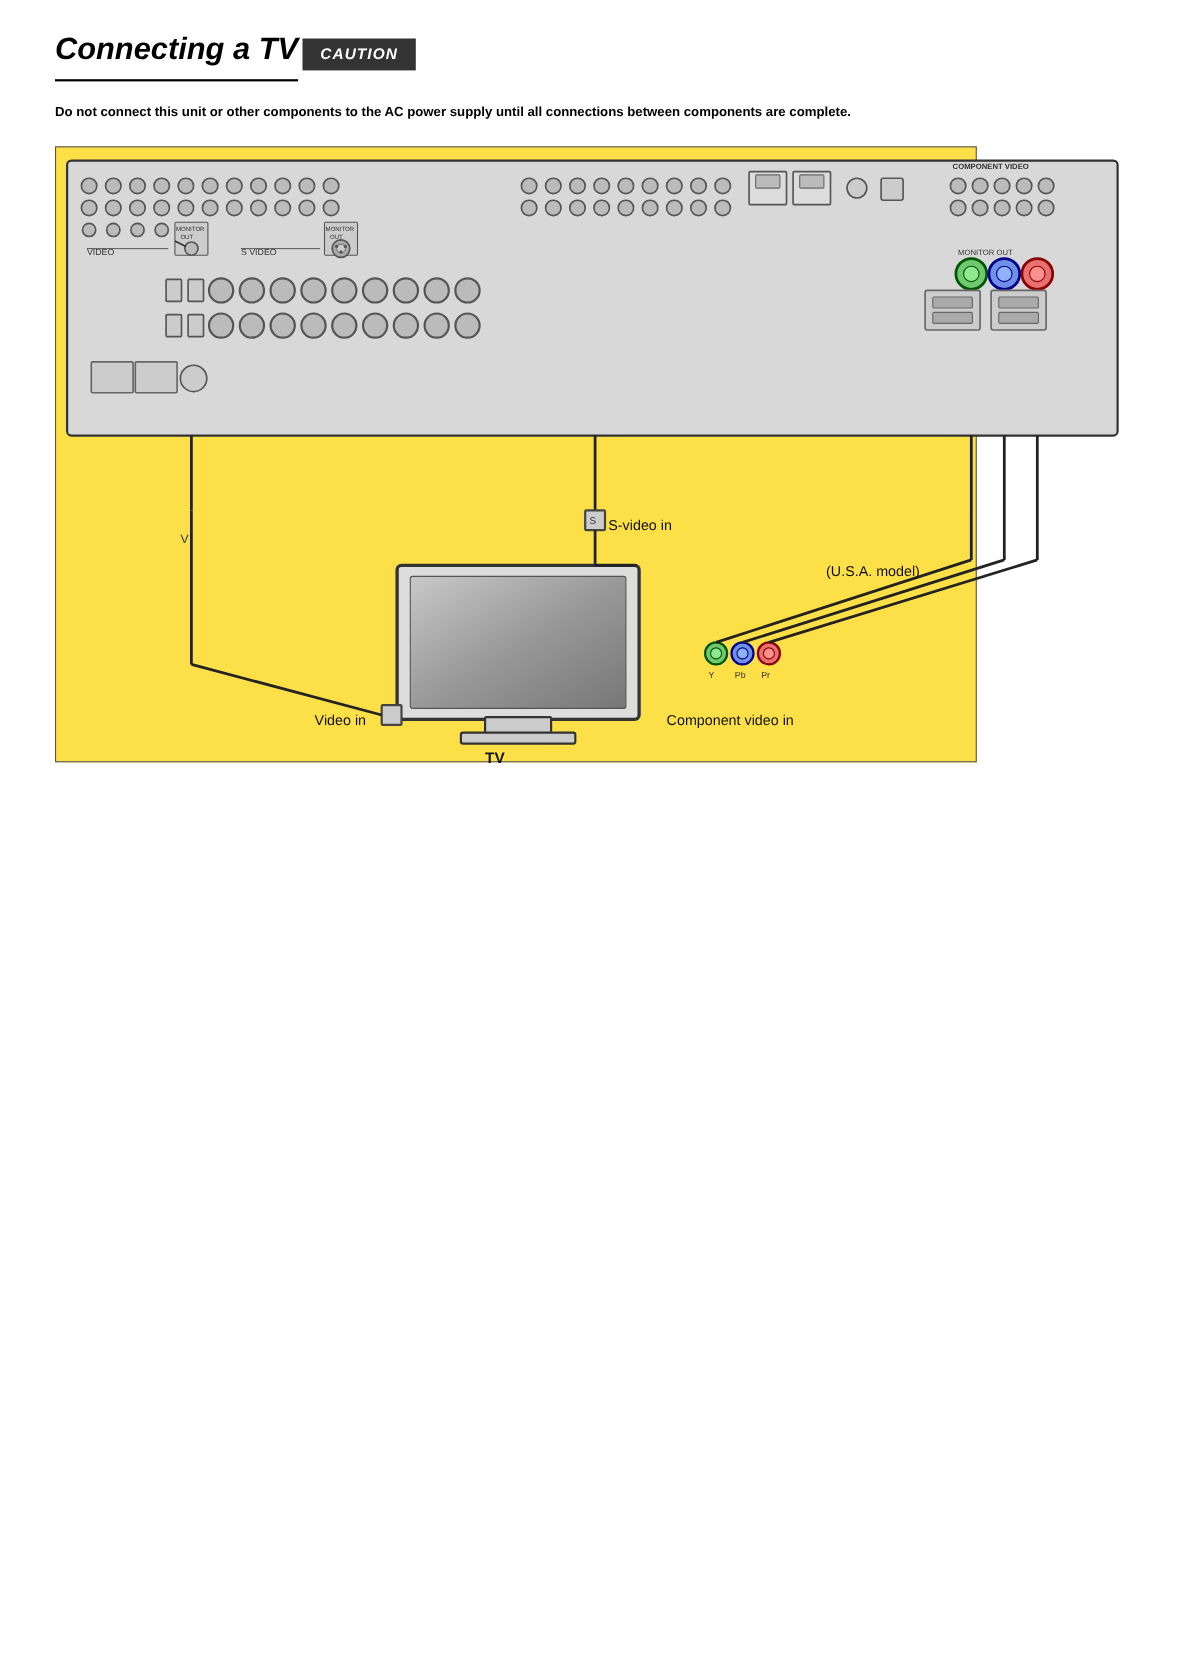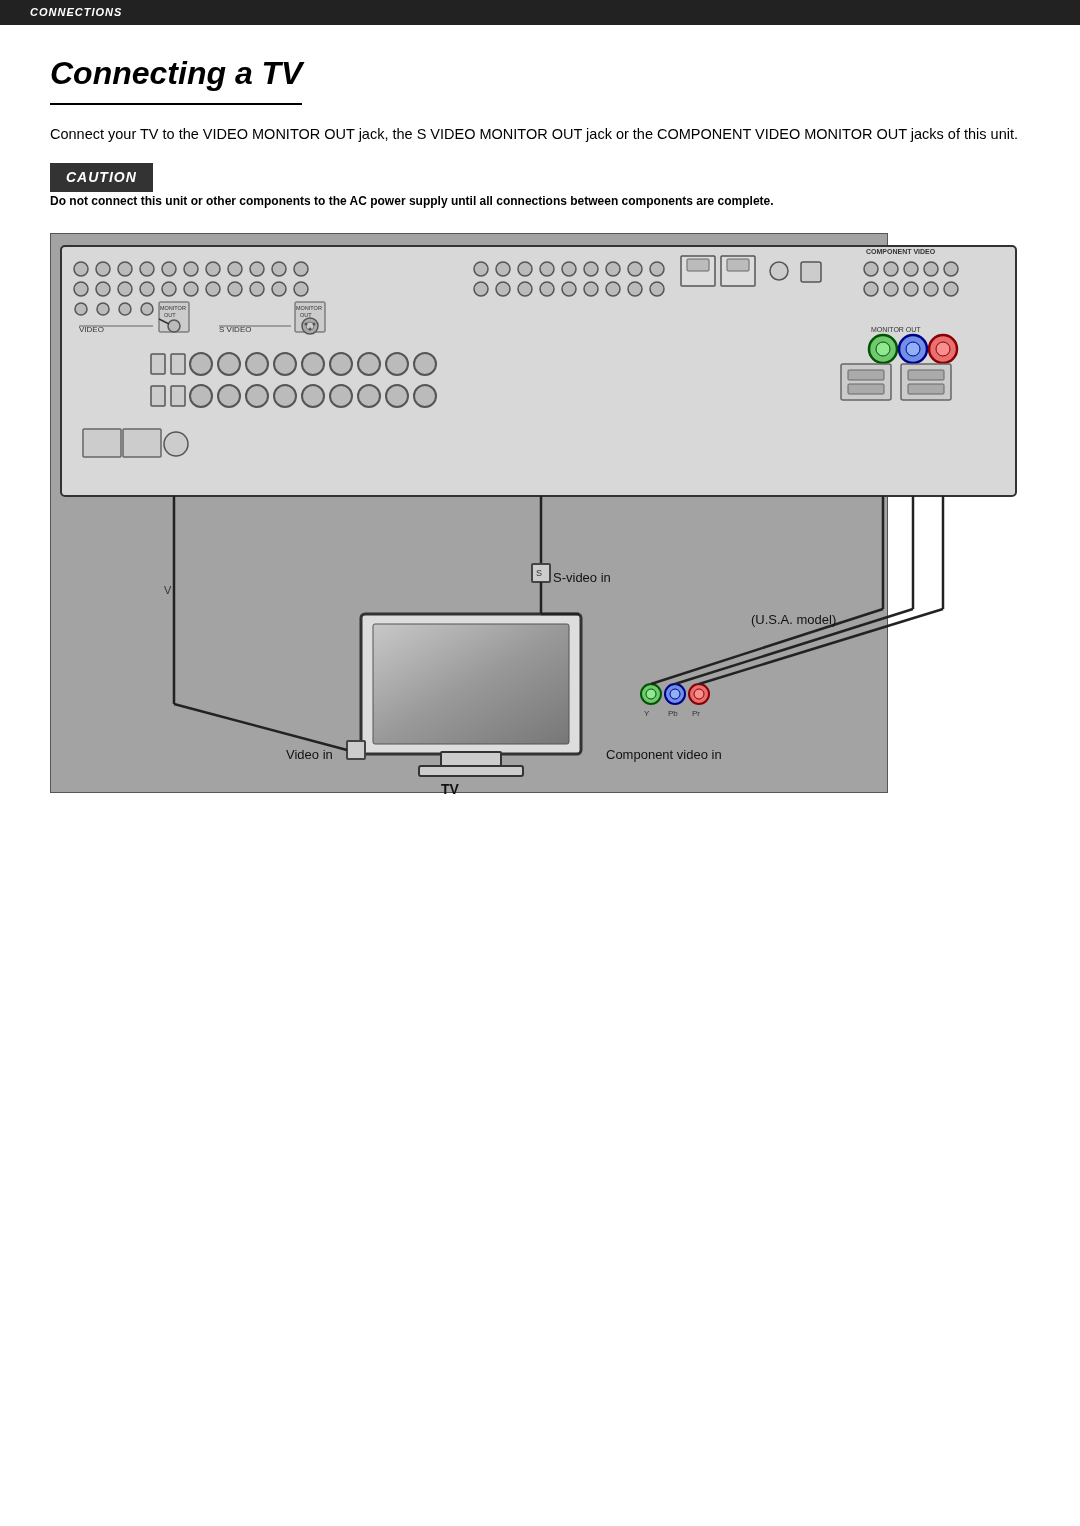--- a/index.html
+++ b/index.html
@@ -25,21 +25,21 @@
       font-weight: bold;
       font-style: italic;
       letter-spacing: 1px;
       padding: 4px 30px;
       text-transform: uppercase;
     }
     .content-area {
       padding: 24px 50px 40px 50px;
     }
     .page-title {
-      font-size: 32px;
+      font-size: 28px;
       font-style: italic;
       font-weight: bold;
       margin-bottom: 18px;
       border-bottom: 2px solid #000;
       padding-bottom: 6px;
       display: inline-block;
     }
     .intro-text {
       font-size: 14.5px;
       margin-bottom: 18px;
@@ -61,21 +61,21 @@
       font-size: 12px;
       margin-bottom: 22px;
       line-height: 1.55;
     }
     .diagram-container {
       border: 1.5px solid #555;
       margin-bottom: 18px;
       position: relative;
       width: 838px;
       height: 560px;
-      background: #a3a3a3;
+      background: #fde047;
       margin-top: 22px;
     }
 
     .page-number {
       font-size: 15px;
       font-weight: bold;
       margin-top: 30px;
     }
 
     
@@ -83,31 +83,27 @@
       width: 980px;
       height: 560px;
       display: block;
     }
   </style>
 </head>
 <body>
 
 <div class="page-wrapper">
 
-  <div class="header-bar">
-    <span>CONNECTIONS</span>
-  </div>
 
   <div class="content-area">
 
     
     <div class="page-title">Connecting a TV</div>
 
     
-    <p class="intro-text">Connect your TV to the VIDEO MONITOR OUT jack, the S VIDEO MONITOR OUT jack or the COMPONENT VIDEO MONITOR OUT jacks of this unit.</p>
 
     
     <div class="caution-box">CAUTION</div>
     <br>
 
     
     <p class="caution-text">Do not connect this unit or other components to the AC power supply until all connections between components are complete.</p>
 
     
     <div class="diagram-container">

